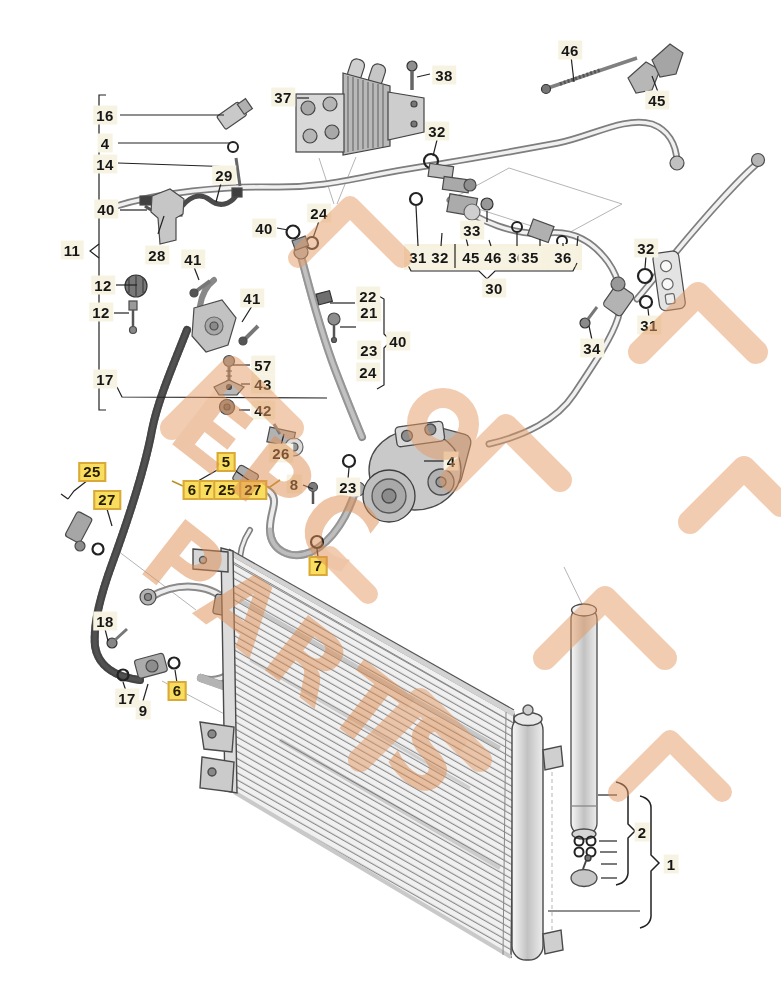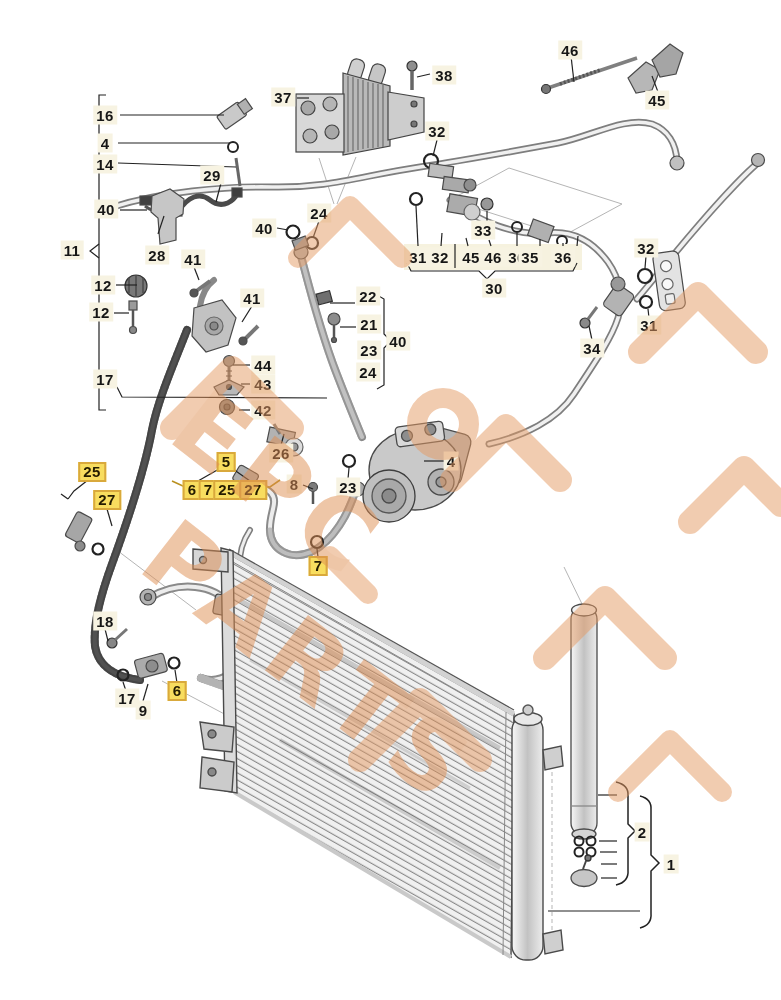--- a/index.html
+++ b/index.html
@@ -375,47 +375,47 @@
 
 <div id="labels">
       <div class="lbl" style="left: 105px; top: 115px;">16</div>
       <div class="lbl" style="left: 105px; top: 143px;">4</div>
       <div class="lbl" style="left: 105px; top: 164px;">14</div>
       <div class="lbl" style="left: 106px; top: 209px;">40</div>
       <div class="lbl" style="left: 72px; top: 250px;">11</div>
       <div class="lbl" style="left: 103px; top: 285px;">12</div>
       <div class="lbl" style="left: 101px; top: 312px;">12</div>
       <div class="lbl" style="left: 105px; top: 379px;">17</div>
-      <div class="lbl" style="left: 212px; top: 175px;">29</div>
+      <div class="lbl" style="left: 224px; top: 175px;">29</div>
       <div class="lbl" style="left: 157px; top: 255px;">28</div>
       <div class="lbl" style="left: 283px; top: 97px;">37</div>
       <div class="lbl" style="left: 444px; top: 75px; text-align: right;">38</div>
       <div class="lbl" style="left: 570px; top: 50px;">46</div>
       <div class="lbl" style="left: 657px; top: 100px;">45</div>
       <div class="lbl" style="left: 437px; top: 131px;">32</div>
       <div class="lbl" style="left: 319px; top: 213px;">24</div>
       <div class="lbl" style="left: 264px; top: 228px;">40</div>
-      <div class="lbl" style="left: 483px; top: 230px;">33</div>
+      <div class="lbl" style="left: 472px; top: 230px;">33</div>
       <div class="lbl" style="left: 418px; top: 257px;">31</div>
       <div class="lbl" style="left: 440px; top: 257px;">32</div>
       <div class="lbl" style="left: 471px; top: 257px;">45</div>
       <div class="lbl" style="left: 493px; top: 257px;">46</div>
       <div class="lbl" style="left: 517px; top: 257px;">36</div>
       <div class="lbl" style="left: 530px; top: 257px; text-align: center;">35</div>
       <div class="lbl" style="left: 563px; top: 257px;">36</div>
       <div class="lbl" style="left: 494px; top: 288px;">30</div>
       <div class="lbl" style="left: 646px; top: 248px;">32</div>
       <div class="lbl" style="left: 649px; top: 325px;">31</div>
       <div class="lbl" style="left: 592px; top: 348px;">34</div>
       <div class="lbl" style="left: 368px; top: 296px;">22</div>
-      <div class="lbl" style="left: 369px; top: 324px;">21</div>
+      <div class="lbl" style="left: 369px; top: 312px;">21</div>
       <div class="lbl" style="left: 398px; top: 341px;">40</div>
       <div class="lbl" style="left: 369px; top: 350px;">23</div>
       <div class="lbl" style="left: 368px; top: 372px;">24</div>
-      <div class="lbl" style="left: 263px; top: 365px;">44</div>
+      <div class="lbl" style="left: 263px; top: 365px;">57</div>
       <div class="lbl" style="left: 263px; top: 384px;">43</div>
       <div class="lbl" style="left: 263px; top: 410px; text-align: right;">42</div>
       <div class="lbl" style="left: 193px; top: 259px;">41</div>
       <div class="lbl" style="left: 252px; top: 298px;">41</div>
       <div class="lbl" style="left: 281px; top: 453px;">26</div>
       <div class="lbl hl" style="left: 226px; top: 462px;">5</div>
       <div class="lbl hl" style="left: 192px; top: 490px;">6</div>
       <div class="lbl hl" style="left: 208px; top: 490px;">7</div>
       <div class="lbl hl" style="left: 227px; top: 490px;">25</div>
       <div class="lbl hl" style="left: 253px; top: 490px;">27</div>

